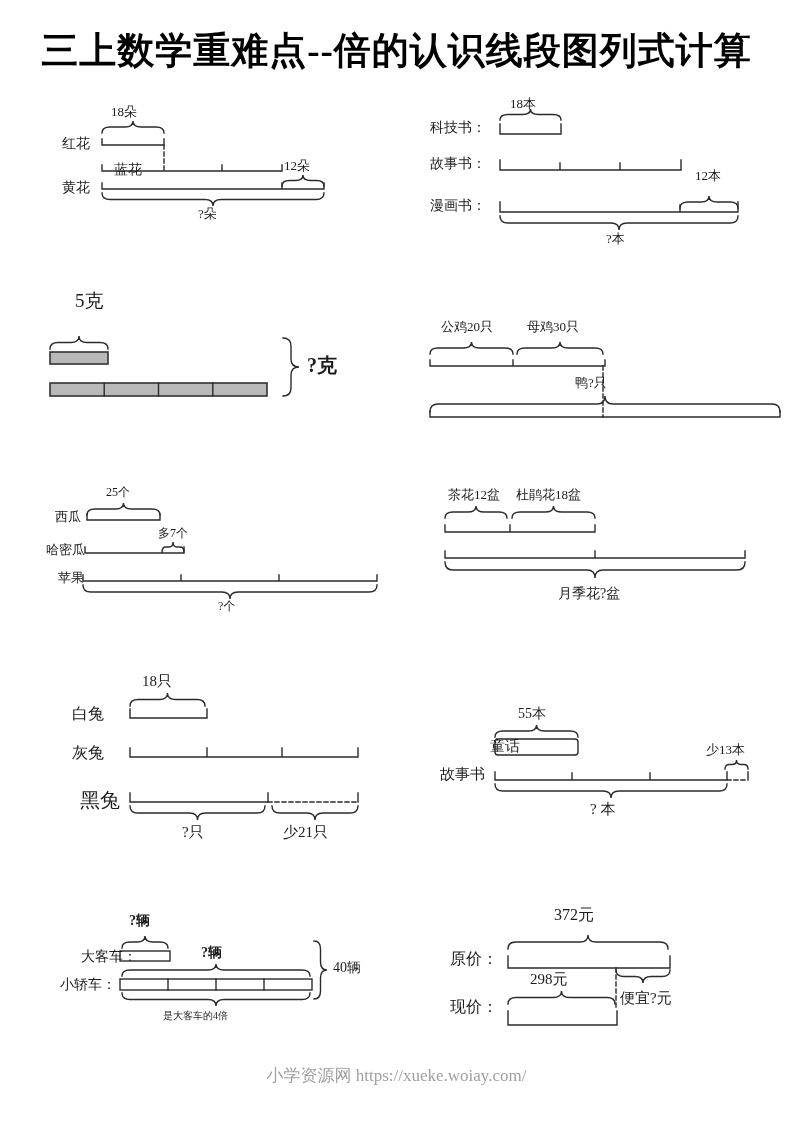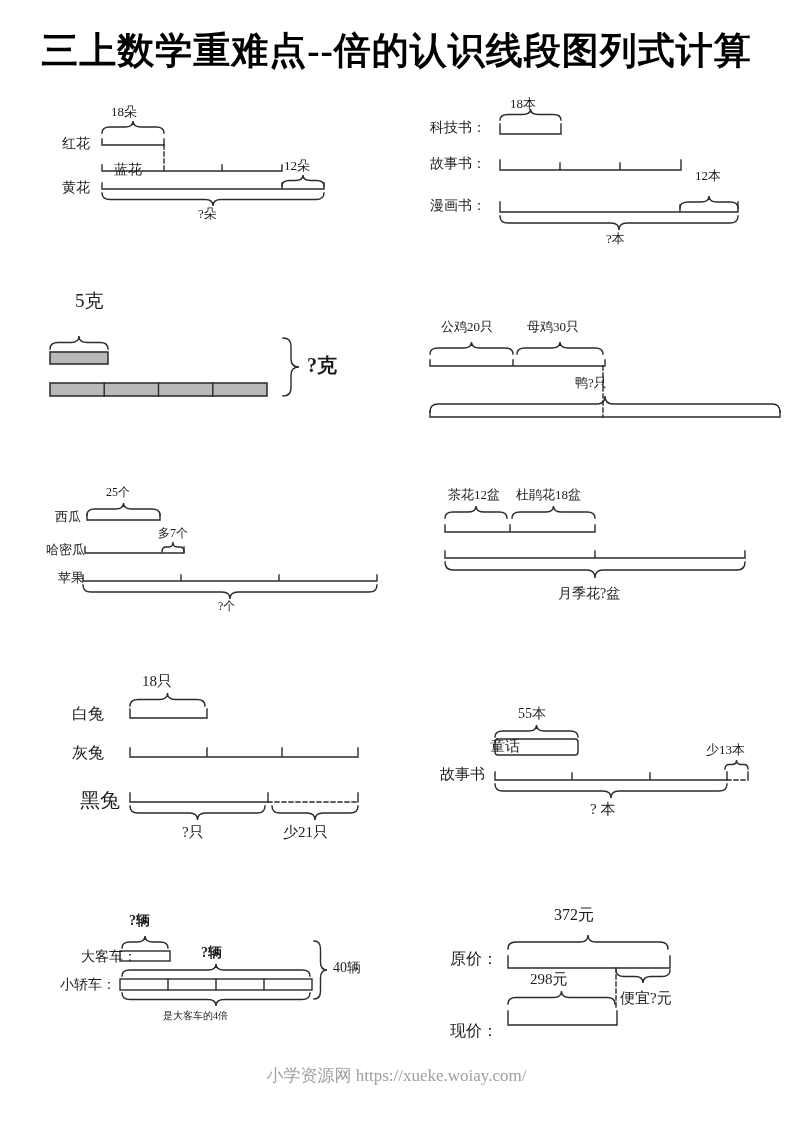--- a/index.html
+++ b/index.html
@@ -181,17 +181,17 @@
       <path d="M60,58 V70 M60,70 H222 M222,58 V70"></path>
       <path transform="translate(168,72)" d="M0,0 Q0,6.5 8,6.5 L19,6.5 Q27,6.5 27,13 Q27,6.5 35,6.5 L46,6.5 Q54,6.5 54,0"></path>
       <path class="dash" d="M168,70 V112"></path>
       <path transform="translate(60,93)" d="M0,13 Q0,6.5 8,6.5 L45.5,6.5 Q53.5,6.5 53.5,0 Q53.5,6.5 61.5,6.5 L99,6.5 Q107,6.5 107,13"></path>
       <path d="M60,113 V127 M60,127 H169 M169,113 V127"></path>
     </svg>
     <span class="lbl" style="left:106px; top:8px; font-size:16px;">372元</span>
     <span class="lbl" style="left:2px; top:52px; font-size:16px;">原价：</span>
     <span class="lbl" style="left:82px; top:73px; font-size:15px;">298元</span>
     <span class="lbl" style="left:172px; top:92px; font-size:15px;">便宜?元</span>
-    <span class="lbl" style="left:2px; top:124px; font-size:16px;">现价：</span>
+    <span class="lbl" style="left:2px; top:100px; font-size:16px;">现价：</span>
   </div>
 
   <div class="footer">小学资源网 https://xueke.woiay.com/</div>
 </div>
 
 </body></html>

